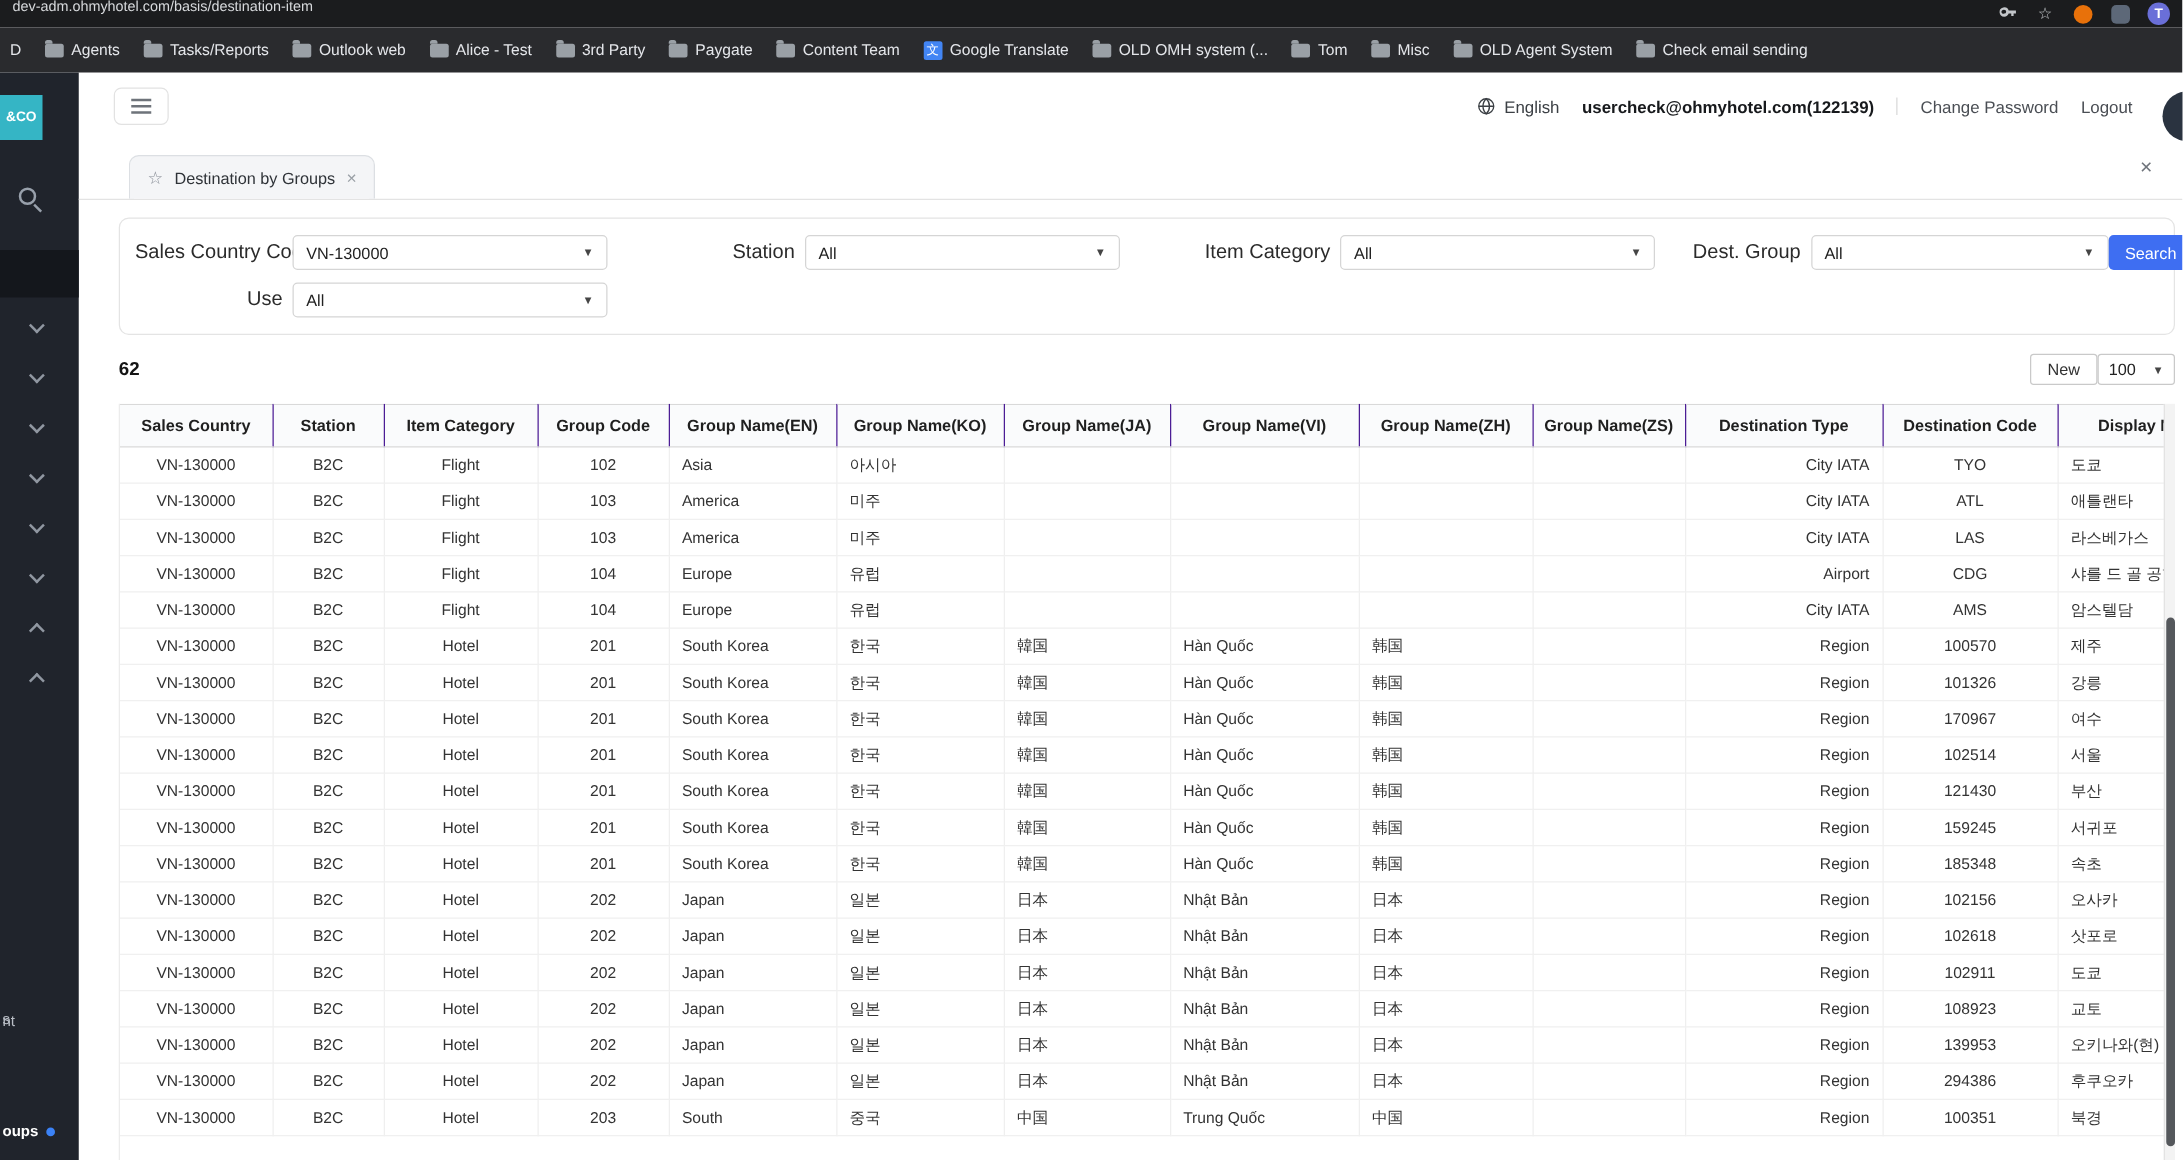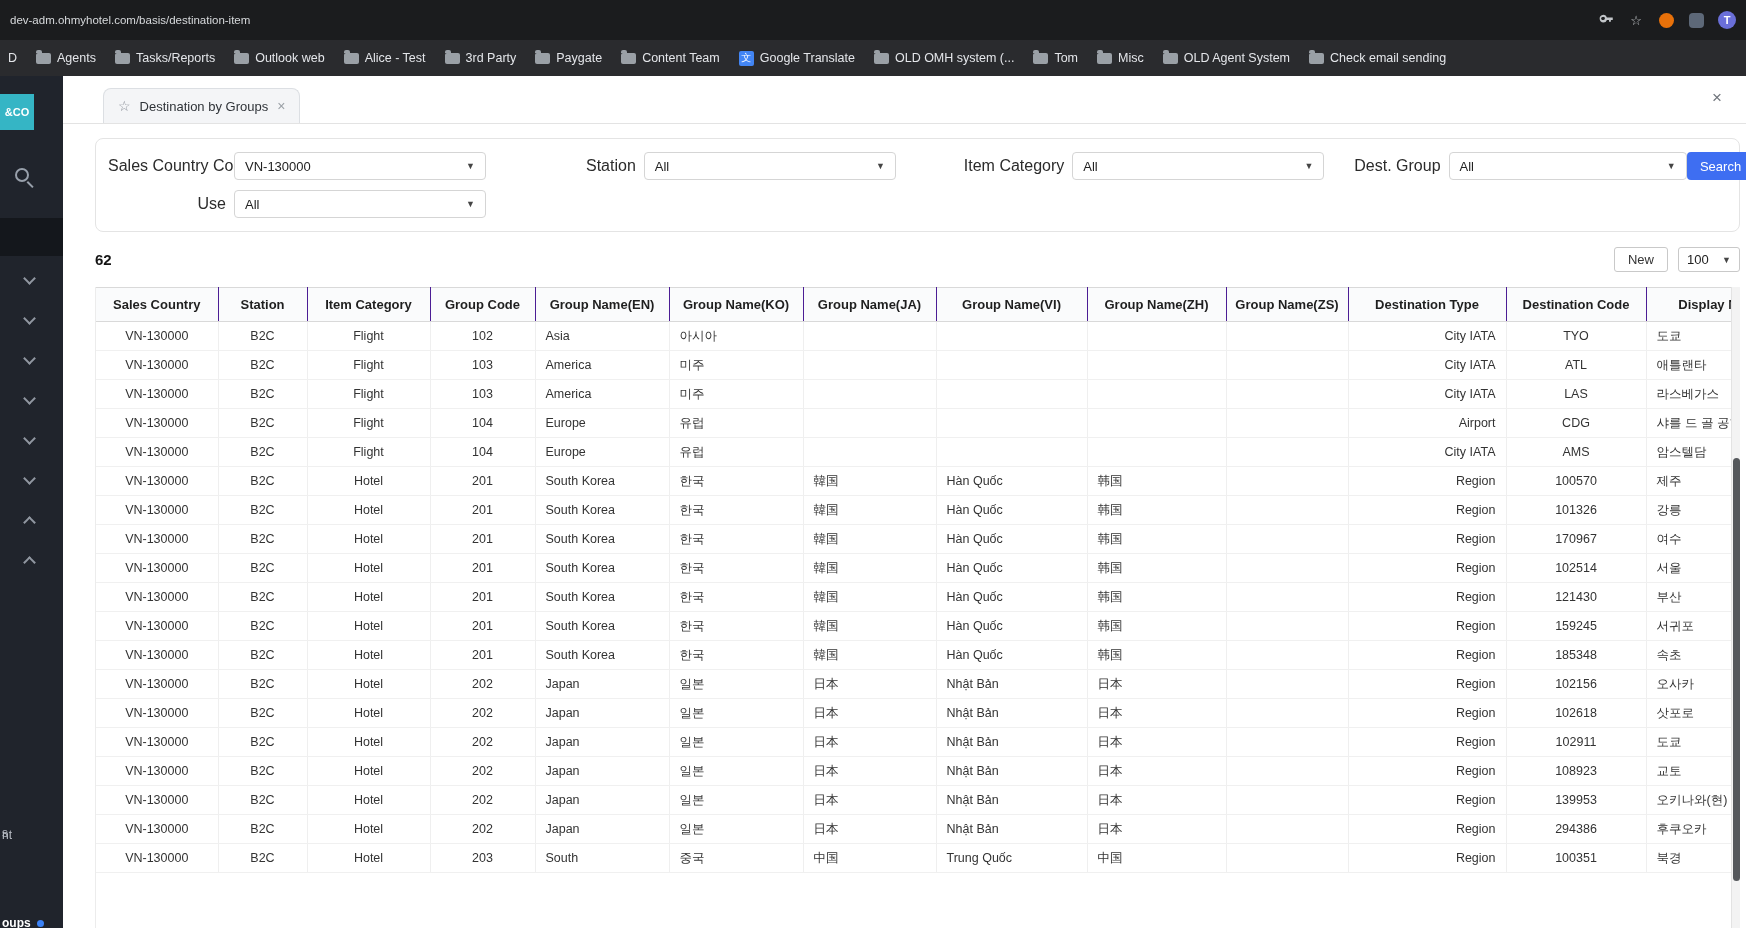--- a/index.html
+++ b/index.html
@@ -1,20 +1,20 @@
 <!DOCTYPE html>
 <html><head>
 <meta charset="utf-8">
 <style>
   * { box-sizing: border-box; margin: 0; padding: 0; }
   html, body { width: 1746px; height: 928px; overflow: hidden; background: #fff;
     font-family: "Liberation Sans", "DejaVu Sans", sans-serif; }
 
   
-  .urlbar { height: 40px; background: #1b1c1e; display: flex; align-items: center;
+  .urlbar { height: 22px; background: #1b1c1e; display: flex; 
     padding: 0 10px; color: #d7d9dc; font-size: 11.5px; }
   .urlbar .addr { flex: 0 0 auto; }
   .urlbar .uspacer { flex: 1; }
   .uicons { display: flex; align-items: center; gap: 14px; }
   .uicon { width: 16px; height: 16px; display: flex; align-items: center; justify-content: center; }
   .star-glyph { color: #c3c6ca; font-size: 13px; }
   .ext-orange { width: 15px; height: 15px; border-radius: 50%; background: #e8710a; }
   .ext-gray { width: 15px; height: 15px; border-radius: 4px; background: #5d6878; }
   .avatar { width: 18px; height: 18px; border-radius: 50%; background: #6a6fd8; color: #fff;
     font-size: 11px; font-weight: bold; display: flex; align-items: center; justify-content: center; }
@@ -98,21 +98,21 @@
   .g2 { margin-left: 100px; } .g3 { margin-left: 68px; } .g4 { margin-left: 30px; }
   .g4 .selbox { width: 238px; }
   .fbuttons { margin-left: auto; display: flex; gap: 10px; }
   .btn { height: 28px; border-radius: 4px; font-size: 13px; display: flex;
     align-items: center; justify-content: center; cursor: pointer; border: none; }
   .btn-search { width: 68px; background: #3e6ef2; color: #fff; }
   .btn-reset { width: 62px; background: #ebebeb; color: #a0a0a0; }
 
   .count-row { display: flex; align-items: center; margin-top: 15px; flex: 0 0 auto; }
   .count { font-weight: bold; font-size: 15px; color: #141414; }
-  .count-actions { margin-left: auto; display: flex; gap: 10px; align-items: center; }
+  .count-actions { margin-left: auto; display: flex; align-items: center; }
   .btn-new { height: 25px; padding: 0 13px; border: 1px solid #c9c9c9; border-radius: 3px;
     background: #fff; font-size: 13px; color: #333; display: flex; align-items: center; cursor: pointer; }
   .pagesize { height: 25px; width: 62px; border: 1px solid #c9c9c9; border-radius: 3px;
     background: #fff; display: flex; align-items: center; justify-content: space-between;
     padding: 0 8px; font-size: 13px; color: #222; cursor: pointer; }
   .pagesize .caret { font-size: 9px; color: #454545; }
 
   .table-wrap { position: relative; margin-top: 15px; flex: 1; overflow: hidden;
     border-left: 1px solid #ececec; }
   table { border-collapse: collapse; table-layout: fixed; width: 1700px;
@@ -233,20 +233,39 @@
       <span>s</span>
     </div>
     <div class="side-trunc active" style="top:840px">
       <span>oups</span>
       <span class="dot"></span>
     </div>
   </div>
 
   <div class="main">
 
+    <div class="topbar">
+      <div class="hamb">
+          <span></span>
+        </div>
+      <div class="top-right">
+        <div class="lang">
+          <svg width="16" height="16" viewBox="0 0 24 24" fill="none" stroke="#3c4045" stroke-width="1.6">
+              <circle cx="12" cy="12" r="9"></circle>
+              <path d="M3 12h18M12 3c2.6 2.4 3.9 5.6 3.9 9S14.6 18.6 12 21c-2.6-2.4-3.9-5.6-3.9-9S9.4 5.4 12 3z"></path>
+            </svg>
+          <span>English</span>
+        </div>
+        <span class="user-email">usercheck@ohmyhotel.com(122139)</span>
+        <span class="vdiv"></span>
+        <span class="top-link">Change Password</span>
+        <span class="top-link">Logout</span>
+      </div>
+      <div class="float-circle"></div>
+    </div>
 
     <div class="tabbar">
       <div class="tab">
         <span class="tab-star">☆</span>
         <span>Destination by Groups</span>
         <span class="tab-close">×</span>
       </div>
       <span class="tabbar-close">×</span>
     </div>
 

